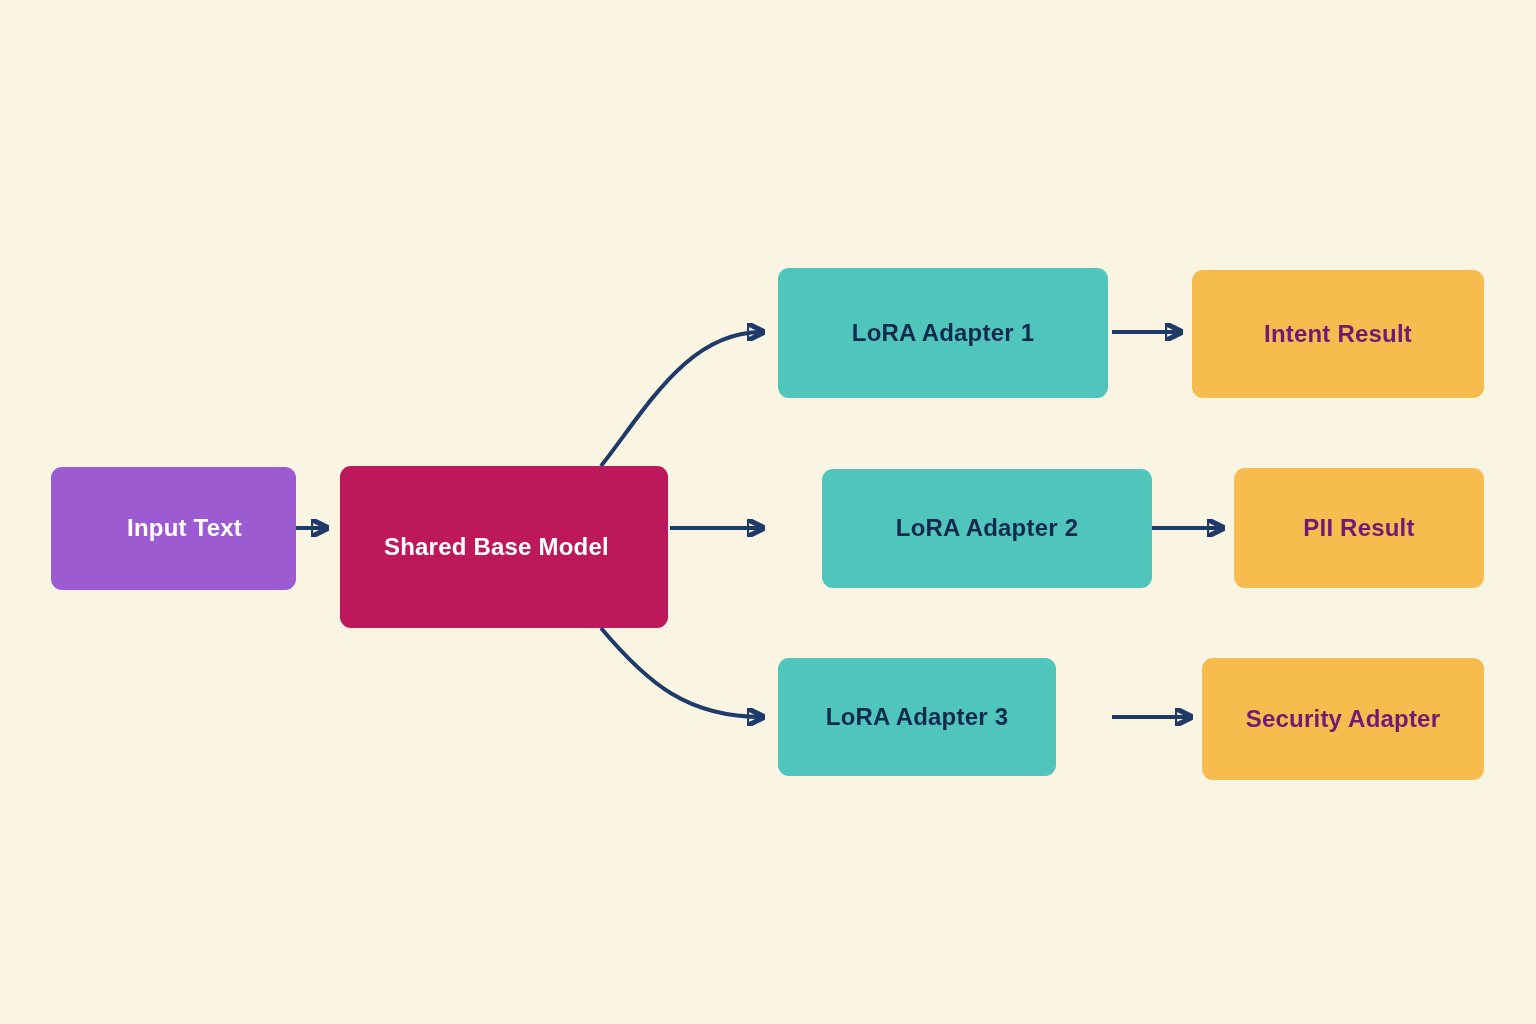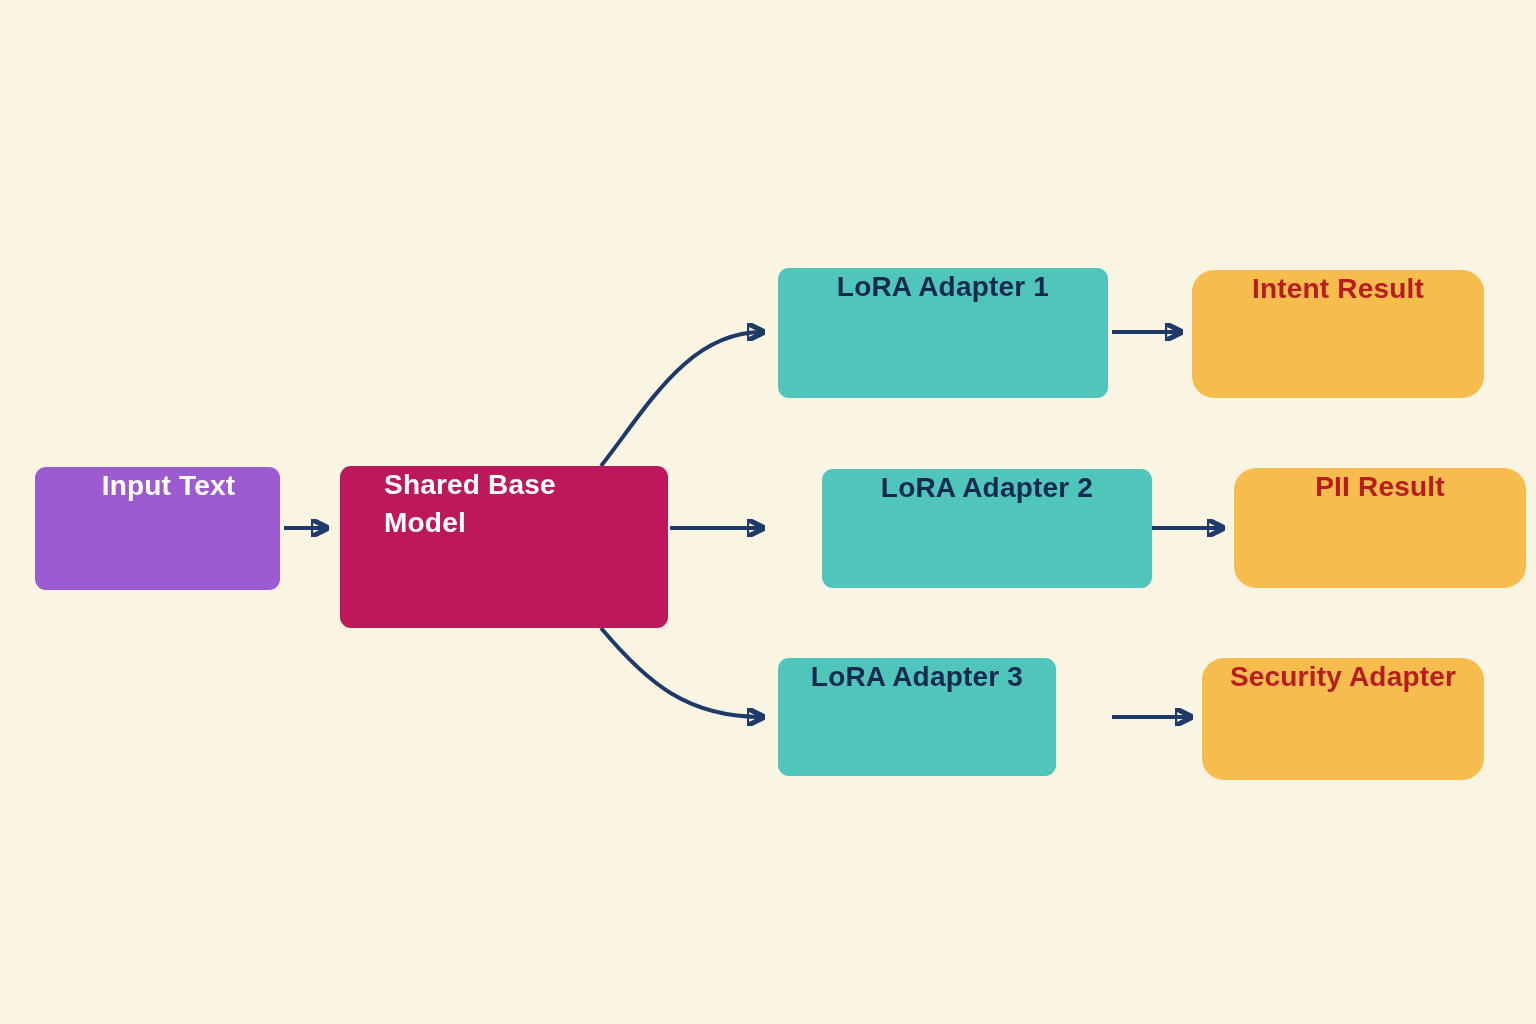--- a/index.html
+++ b/index.html
@@ -27,25 +27,25 @@
   .edges path, .edges line {
     fill: none;
     stroke: #1E3A68;
     stroke-width: 4;
   }
   .node {
     position: absolute;
     box-sizing: border-box;
     border-radius: 11px;
     display: flex;
-    align-items: flex-start;
+    align-items: center;
     justify-content: center;
     text-align: center;
     font-weight: 700;
-    font-size: 28px;
+    font-size: 24px;
     letter-spacing: 0.2px;
   }
   .node .label {
     display: block;
     line-height: 1.35;
   }
   .node.purple {
     background: #9D5BD2;
     color: #FFFFFF;
   }
@@ -56,22 +56,21 @@
     text-align: left;
     padding-left: 44px;
     padding-right: 36px;
   }
   .node.teal {
     background: #50C5BC;
     color: #132A4F;
   }
   .node.yellow {
     background: #F6BC4D;
-    color: #b91c1c;
-    border-radius: 22px;
+    color: #701a75;
   }
 </style>
 </head>
 <body>
 
 <div class="canvas">
 
   <svg class="edges" viewBox="0 0 1536 1024" xmlns="http://www.w3.org/2000/svg">
     <defs>
       <marker id="arrowhead" markerUnits="userSpaceOnUse" markerWidth="18" markerHeight="18" viewBox="0 0 14 14" refX="12" refY="7" orient="auto">
@@ -87,21 +86,21 @@
 
     <path d="M 601 628 C 648 684, 688 717, 762 717" marker-end="url(#arrowhead)"></path>
 
     <line x1="1112" y1="332" x2="1180" y2="332" marker-end="url(#arrowhead)"></line>
 
     <line x1="1112" y1="528" x2="1222" y2="528" marker-end="url(#arrowhead)"></line>
 
     <line x1="1112" y1="717" x2="1190" y2="717" marker-end="url(#arrowhead)"></line>
   </svg>
 
-  <div class="node purple" style="left:35px; top:467px; width:245px; height:123px;padding-left:22px;">
+  <div class="node purple" style="left:51px; top:467px; width:245px; height:123px;padding-left:22px;">
     <span class="label">Input Text</span>
   </div>
 
   <div class="node navy" style="left:340px; top:466px; width:328px; height:162px;">
     <span class="label">Shared Base Model</span>
   </div>
 
   <div class="node teal" style="left:778px; top:268px; width:330px; height:130px;">
     <span class="label">LoRA Adapter 1</span>
   </div>
@@ -111,21 +110,21 @@
   </div>
 
   <div class="node teal" style="left:778px; top:658px; width:278px; height:118px;">
     <span class="label">LoRA Adapter 3</span>
   </div>
 
   <div class="node yellow" style="left:1192px; top:270px; width:292px; height:128px;">
     <span class="label">Intent Result</span>
   </div>
 
-  <div class="node yellow" style="left:1234px; top:468px; width:292px; height:120px;">
+  <div class="node yellow" style="left:1234px; top:468px; width:250px; height:120px;">
     <span class="label">PII Result</span>
   </div>
 
   <div class="node yellow" style="left:1202px; top:658px; width:282px; height:122px;">
     <span class="label">Security Adapter</span>
   </div>
 
 </div>
 
 </body></html>

